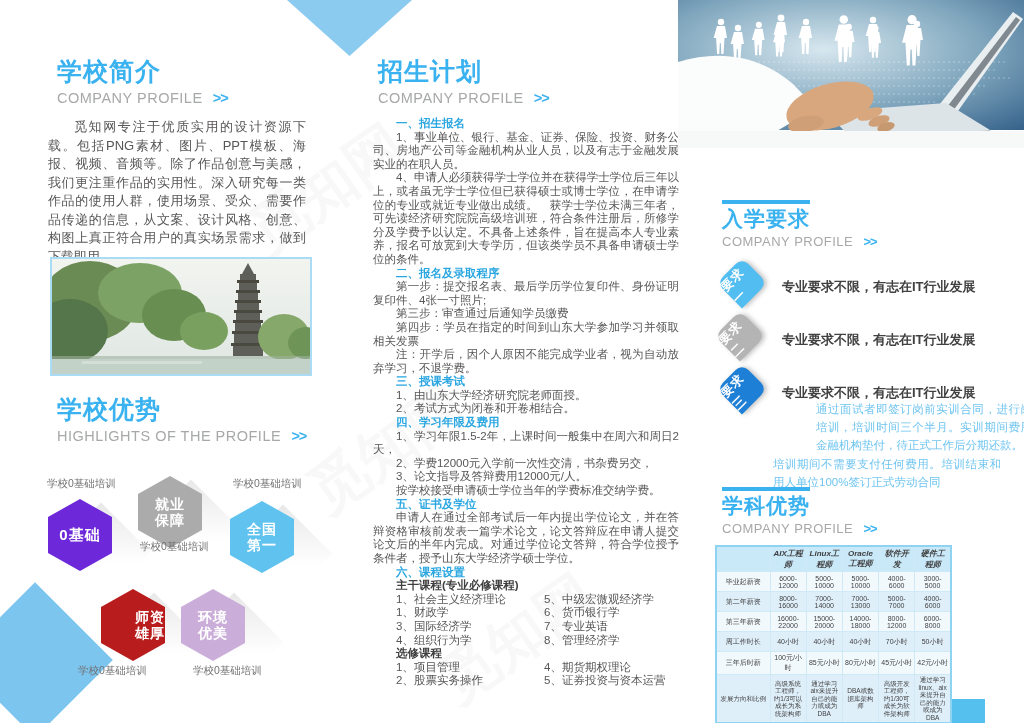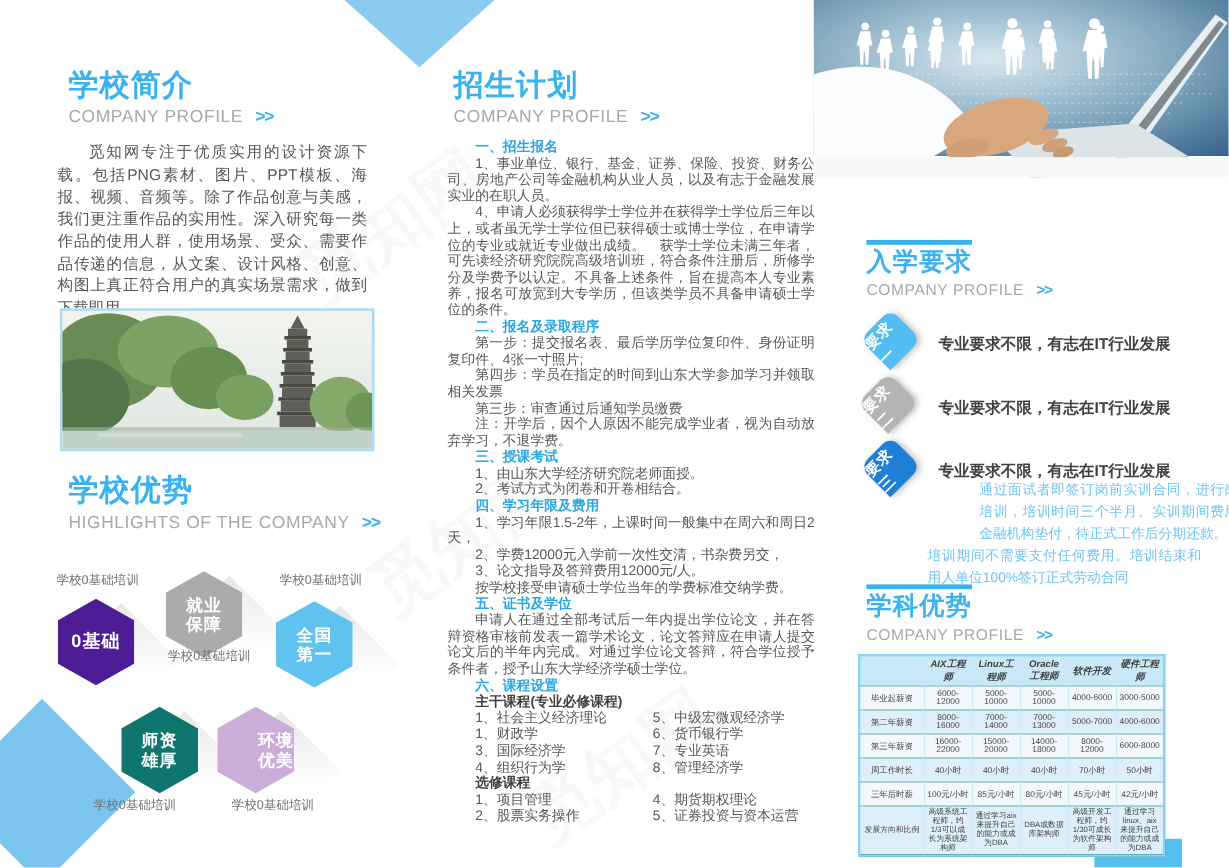--- a/index.html
+++ b/index.html
@@ -42,22 +42,22 @@
   .mpair{padding-left:23px;}
   .mpair span{display:inline-block;}
   .mpair span:first-child{width:148px;}
   
   .req-badge{width:36px;height:36px;transform:rotate(-45deg);border-radius:9px;border-bottom-left-radius:0;
     color:#fff;font-weight:bold;font-size:12.5px;letter-spacing:1px;display:flex;align-items:center;justify-content:center;
     box-shadow:2px 2px 5px rgba(0,0,0,.25);z-index:2;}
   .req-text{font-size:13px;font-weight:bold;color:#414141;white-space:nowrap;}
   .note{width:228px;font-size:11.5px;line-height:18px;color:#6fc5f0;text-align:justify;margin:0;}
   
-  .subj-table{border-collapse:collapse;table-layout:fixed;width:256px;
-    border:2px solid #8ed3f2;background:#0f766e;}
+  .subj-table{border-collapse:collapse;table-layout:fixed;width:237px;
+    border:2px solid #8ed3f2;background:#a21caf;}
   .subj-table td,.subj-table th{border:1px solid #cfe9f7;text-align:center;vertical-align:middle;
     font-size:7px;color:#3f3f3f;padding:1px 2px;overflow:hidden;font-weight:normal;}
   .subj-table thead th{font-size:8px;font-weight:bold;font-style:italic;background:#c9e8f8;height:20px;}
   .subj-table tbody tr:nth-child(odd) td{background:#f2f9fd;}
   .subj-table tbody tr:nth-child(even) td{background:#dfeffa;}
   .subj-table tbody td{height:17px;}
   .subj-table tbody tr.tall td{height:26px;font-size:6.5px;line-height:7.5px;}
   .subj-table td.rowlab{font-size:7px;}
   .right-photo{left:678px;top:0;width:346px;height:148px;}
   .right-photo svg{display:block;width:100%;height:100%;}
@@ -113,67 +113,67 @@
     <ellipse cx="232" cy="78" rx="26" ry="23" fill="#86a86a"></ellipse>
     <ellipse cx="254" cy="84" rx="18" ry="16" fill="#6f9457"></ellipse>
     <rect x="0" y="97" width="258" height="4" fill="#9fb39f" opacity=".6"></rect>
     <rect x="0" y="100" width="258" height="15" fill="#c3d2c9"></rect>
     <rect x="30" y="102" width="120" height="3" fill="#d6e1da" opacity=".8"></rect>
   </svg>
 </div>
 
 <div class="abs sec-title" style="left:57px;top:396px;">学校优势</div>
 <div class="abs sec-sub" style="left:57px;top:428px;">
-  <span>HIGHLIGHTS OF THE COMPANY</span><span class="arrows">&gt;&gt;</span>
+  <span>HIGHLIGHTS OF THE PROFILE</span><span class="arrows">&gt;&gt;</span>
 </div>
 
 <div class="abs hexsh" style="left:66px;top:517px;"></div>
 <div class="abs hexsh" style="left:156px;top:494px;"></div>
 <div class="abs hexsh" style="left:248px;top:519px;"></div>
 <div class="abs hexsh" style="left:119px;top:607px;"></div>
 <div class="abs hexsh" style="left:199px;top:607px;"></div>
 
-<div class="abs hex" style="left: 48px; top: 499px; background: #4c1d95;">
+<div class="abs hex" style="left: 48px; top: 499px; background: #6d28d9;">
   <span class="big">0基础</span>
 </div>
 <div class="abs hex" style="left: 138px; top: 476px; background: rgb(171, 171, 171);">
   <span>就业</span>
   <span>保障</span>
 </div>
 <div class="abs hex" style="left: 230px; top: 501px; background: rgb(96, 195, 239);">
   <span>全国</span>
   <span>第一</span>
 </div>
-<div class="abs hex" style="left: 101px; top: 589px; background: #0f766e;">
+<div class="abs hex" style="left: 101px; top: 589px; background: #b91c1c; align-items: flex-end;">
   <span>师资</span>
   <span>雄厚</span>
 </div>
-<div class="abs hex" style="left: 181px; top: 589px; background: rgb(203, 173, 217); align-items: flex-end;">
+<div class="abs hex" style="left: 181px; top: 589px; background: rgb(203, 173, 217);">
   <span>环境</span>
   <span>优美</span>
 </div>
 
 <span class="abs hex-cap" style="left:47px;top:477px;">学校0基础培训</span>
 <span class="abs hex-cap" style="left:140px;top:540px;">学校0基础培训</span>
 <span class="abs hex-cap" style="left:233px;top:477px;">学校0基础培训</span>
 <span class="abs hex-cap" style="left:78px;top:664px;">学校0基础培训</span>
 <span class="abs hex-cap" style="left:193px;top:664px;">学校0基础培训</span>
 
 <div class="abs sec-title" style="left:378px;top:58px;">招生计划</div>
 <div class="abs sec-sub" style="left:378px;top:90px;">
   <span>COMPANY PROFILE</span><span class="arrows">&gt;&gt;</span>
 </div>
 <div class="abs" id="mid-sections">
     <div class="msec-h">一、招生报名</div>
     <p class="mpara">1、事业单位、银行、基金、证券、保险、投资、财务公司、房地产公司等金融机构从业人员，以及有志于金融发展实业的在职人员。</p>
     <p class="mpara">4、申请人必须获得学士学位并在获得学士学位后三年以上，或者虽无学士学位但已获得硕士或博士学位，在申请学位的专业或就近专业做出成绩。　获学士学位未满三年者，可先读经济研究院院高级培训班，符合条件注册后，所修学分及学费予以认定。不具备上述条件，旨在提高本人专业素养，报名可放宽到大专学历，但该类学员不具备申请硕士学位的条件。</p>
     <div class="msec-h">二、报名及录取程序</div>
     <p class="mpara">第一步：提交报名表、最后学历学位复印件、身份证明复印件、4张一寸照片;</p>
+    <p class="mpara">第三步：审查通过后通知学员缴费</p>
     <p class="mpara">第四步：学员在指定的时间到山东大学参加学习并领取相关发票</p>
-    <p class="mpara">第三步：审查通过后通知学员缴费</p>
     <p class="mpara">注：开学后，因个人原因不能完成学业者，视为自动放弃学习，不退学费。</p>
     <div class="msec-h">三、授课考试</div>
     <p class="mpara">1、由山东大学经济研究院老师面授。</p>
     <p class="mpara">2、考试方式为闭卷和开卷相结合。</p>
     <div class="msec-h">四、学习年限及费用</div>
     <p class="mpara">1、学习年限1.5-2年，上课时间一般集中在周六和周日2天，</p>
     <p class="mpara">2、学费12000元入学前一次性交清，书杂费另交，</p>
     <p class="mpara">3、论文指导及答辩费用12000元/人。</p>
     <p class="mpara">按学校接受申请硕士学位当年的学费标准交纳学费。</p>
     <div class="msec-h">五、证书及学位</div>

